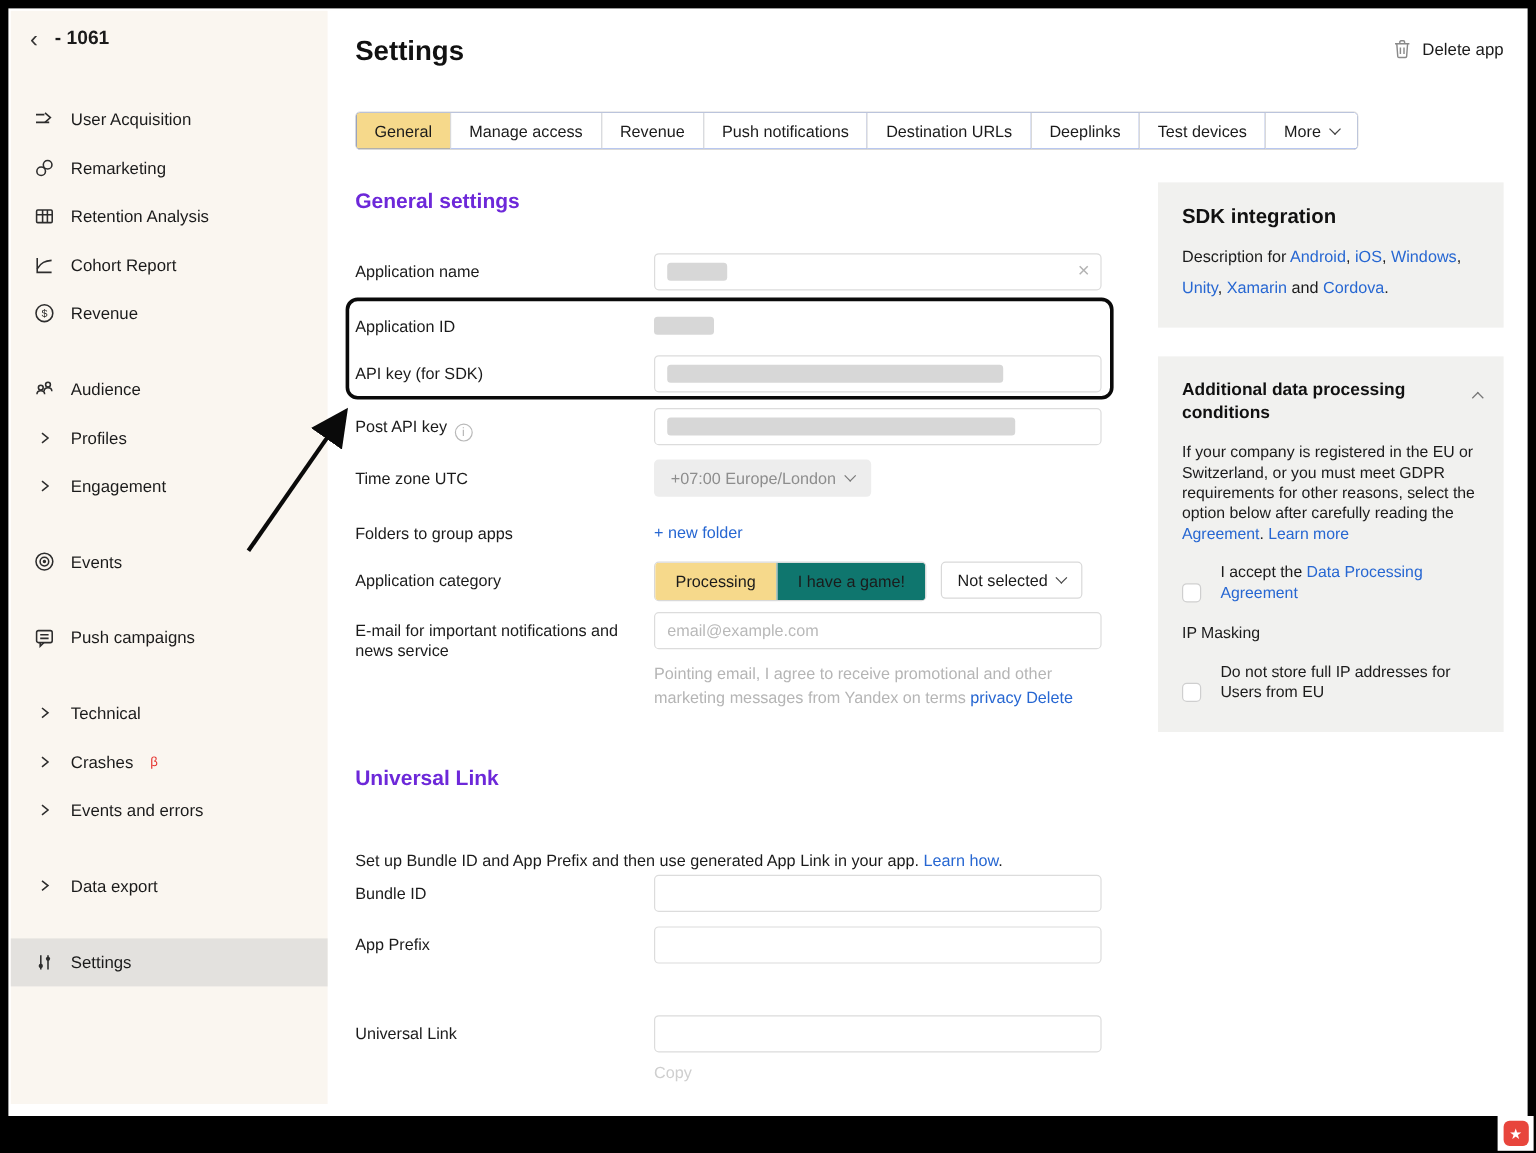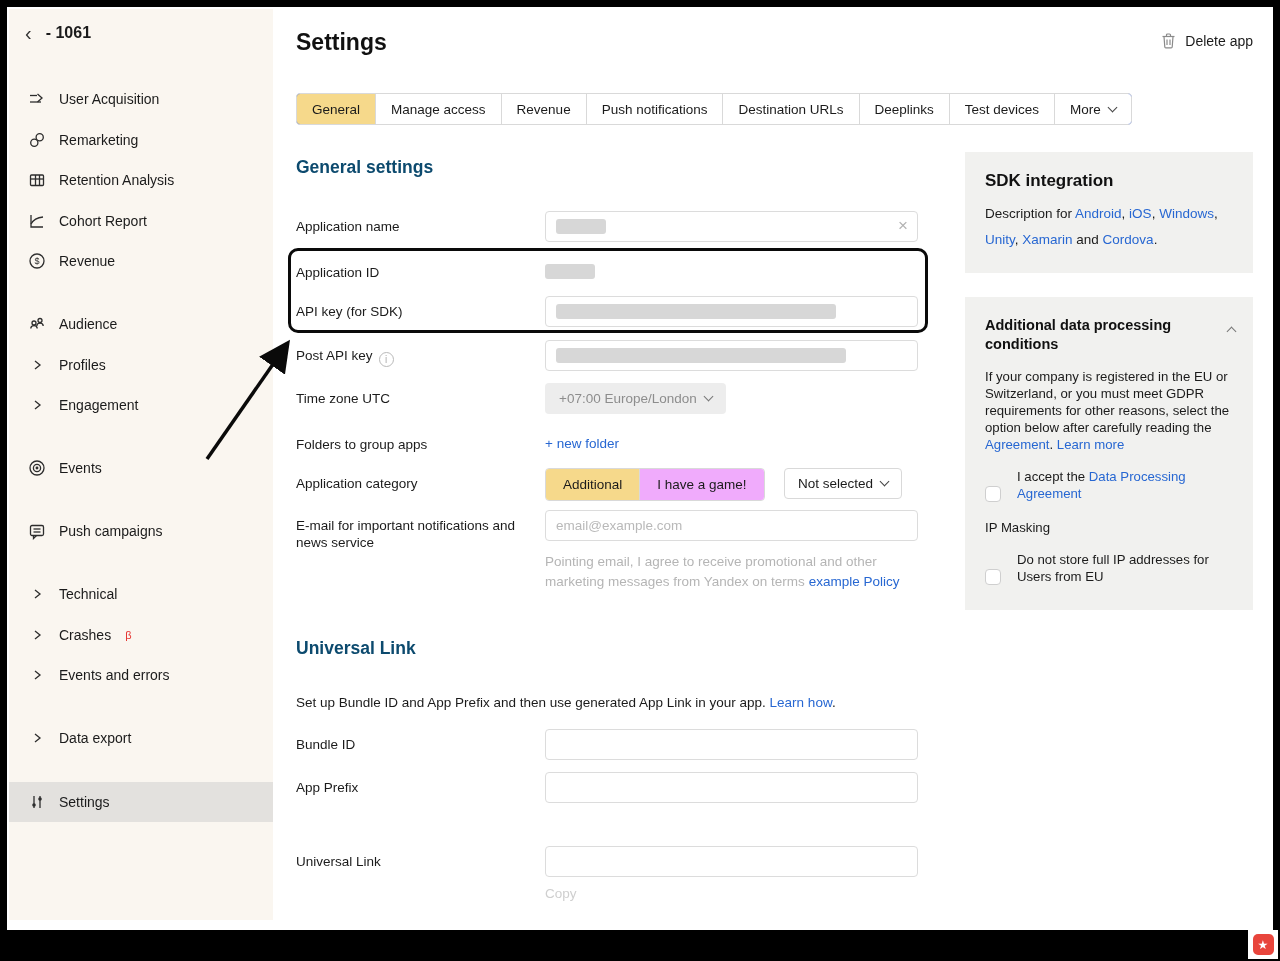--- a/index.html
+++ b/index.html
@@ -30,40 +30,40 @@
 
   
   .tabbar { position: absolute; left: 289px; top: 86px; display: inline-flex;
     border: 1px solid #d9d9d9; border-radius: 4px; overflow: hidden; background: #1d4ed8; }
   .tab { padding: 0 15px; height: 30px; display: flex; align-items: center; font-size: 13.5px;
     color: #1b1b1b; border-left: 1px solid #d9d9d9; cursor: pointer; white-space: nowrap; background: #fff; }
   .tab:first-child { border-left: none; }
   .tab.selected { background: var(--accent-yellow, #f6d98b); }
 
   
-  .section-h { position: absolute; left: 289px; font-size: 17.5px; font-weight: 700; color: #0c4a6e; }
+  .section-h { position: absolute; left: 289px; font-size: 17.5px; font-weight: 700; color: #6d28d9; }
   .row { position: absolute; left: 289px; width: 657px; }
   .row .lbl { position: absolute; left: 0; top: 0; font-size: 13.5px; color: #1b1b1b; width: 245px; line-height: 17px; }
   .ctrl { position: absolute; left: 249px; top: 0; }
   .tinput { width: 373px; height: 31px; border: 1px solid #dcdcdc; border-radius: 4px; background: #fff;
     display: flex; align-items: center; padding: 0 10px; position: relative; font-size: 13.5px; color: #1b1b1b; }
   input.tinput { outline: none; }
   input.tinput::placeholder { color: #b9b9b9; }
   .redact { display: inline-block; height: 15px; border-radius: 3px; background: #d7d7d7; }
   .clear-x { position: absolute; right: 9px; top: 5px; color: #b3b3b3; font-size: 17px; cursor: pointer; line-height: 1; }
   .select-gray { height: 31px; background: #ededed; border-radius: 4px; display: inline-flex; align-items: center;
     padding: 0 14px; font-size: 13.5px; color: #8d8d8d; cursor: pointer; }
   .chev { display: inline-block; width: 7px; height: 7px; border-right: 1.5px solid #777;
     border-bottom: 1.5px solid #777; transform: rotate(45deg); margin-left: 8px; margin-top: -4px; }
   .chev.dark { border-color: #444; }
   .chev.up { transform: rotate(-135deg); margin-top: 5px; }
   .link { color: var(--link-blue, #2767d2); cursor: pointer; text-decoration: none; }
   .seg { display: inline-flex; border: 1px solid #d9d9d9; border-radius: 4px; overflow: hidden; }
   .seg-btn { height: 31px; display: flex; align-items: center; padding: 0 17px; font-size: 13.5px;
-    color: #1b1b1b; background: #f0abfc; cursor: pointer; }
+    color: #1b1b1b; background: #0f766e; cursor: pointer; }
   .seg-btn.selected { background: var(--accent-yellow, #f6d98b); }
   .seg-btn + .seg-btn { border-left: 1px solid #d9d9d9; }
   .dd { position: absolute; height: 31px; border: 1px solid #d9d9d9; border-radius: 4px; background: #fff;
     display: inline-flex; align-items: center; padding: 0 13px; font-size: 13.5px; color: #1b1b1b; cursor: pointer; }
   .note { font-size: 13.5px; color: #b5b5b5; line-height: 20px; }
   .note-dark { font-size: 13.5px; color: #1b1b1b; line-height: 20px; }
   .info-ic { display: inline-flex; width: 15px; height: 15px; border: 1px solid #b9b9b9; border-radius: 50%;
     color: #b0b0b0; font-size: 10px; align-items: center; justify-content: center; margin-left: 6px;
     vertical-align: -3px; font-style: normal; }
 
@@ -312,40 +312,40 @@
   <div class="row" style="top:426px;height:20px">
     <span class="lbl" style="top:3px">Folders to group apps</span>
     <div class="ctrl" style="top:3px;font-size:13.5px">
       <span class="link">+ new folder</span>
     </div>
   </div>
 
   <div class="row" style="top:461px;height:31px">
     <span class="lbl" style="top:7px">Application category</span>
     <div class="ctrl seg">
-      <div class="seg-btn selected">Additional</div>
+      <div class="seg-btn selected">Processing</div>
       <div class="seg-btn">I have a game!</div>
     </div>
     <div class="dd" style="left:488px;top:0">
       <span>Not selected</span>
       <span class="chev dark"></span>
     </div>
   </div>
 
   <div class="row" style="top:503px;height:110px">
     <span class="lbl" style="top:7px">E-mail for important notifications and news service</span>
     <input class="ctrl tinput" placeholder="email@example.com" style="">
     <div class="ctrl note" style="top:42px;width:365px">
-      <span>Pointing email, I agree to receive promotional and other marketing messages from Yandex on terms </span><span class="link">example Policy</span>
+      <span>Pointing email, I agree to receive promotional and other marketing messages from Yandex on terms </span><span class="link">privacy Delete</span>
     </div>
   </div>
 
   <h2 class="section-h" style="top:631px">Universal Link</h2>
 
-  <div class="row note-dark" style="top:686px">
+  <div class="row note-dark" style="top:701px">
     <span>Set up Bundle ID and App Prefix and then use generated App Link in your app. </span><span class="link">Learn how</span><span>.</span>
   </div>
 
   <div class="row" style="top:722px;height:31px">
     <span class="lbl" style="top:7px">Bundle ID</span>
     <input class="ctrl tinput" style="">
   </div>
 
   <div class="row" style="top:765px;height:70px">
     <span class="lbl" style="top:7px">App Prefix</span>

